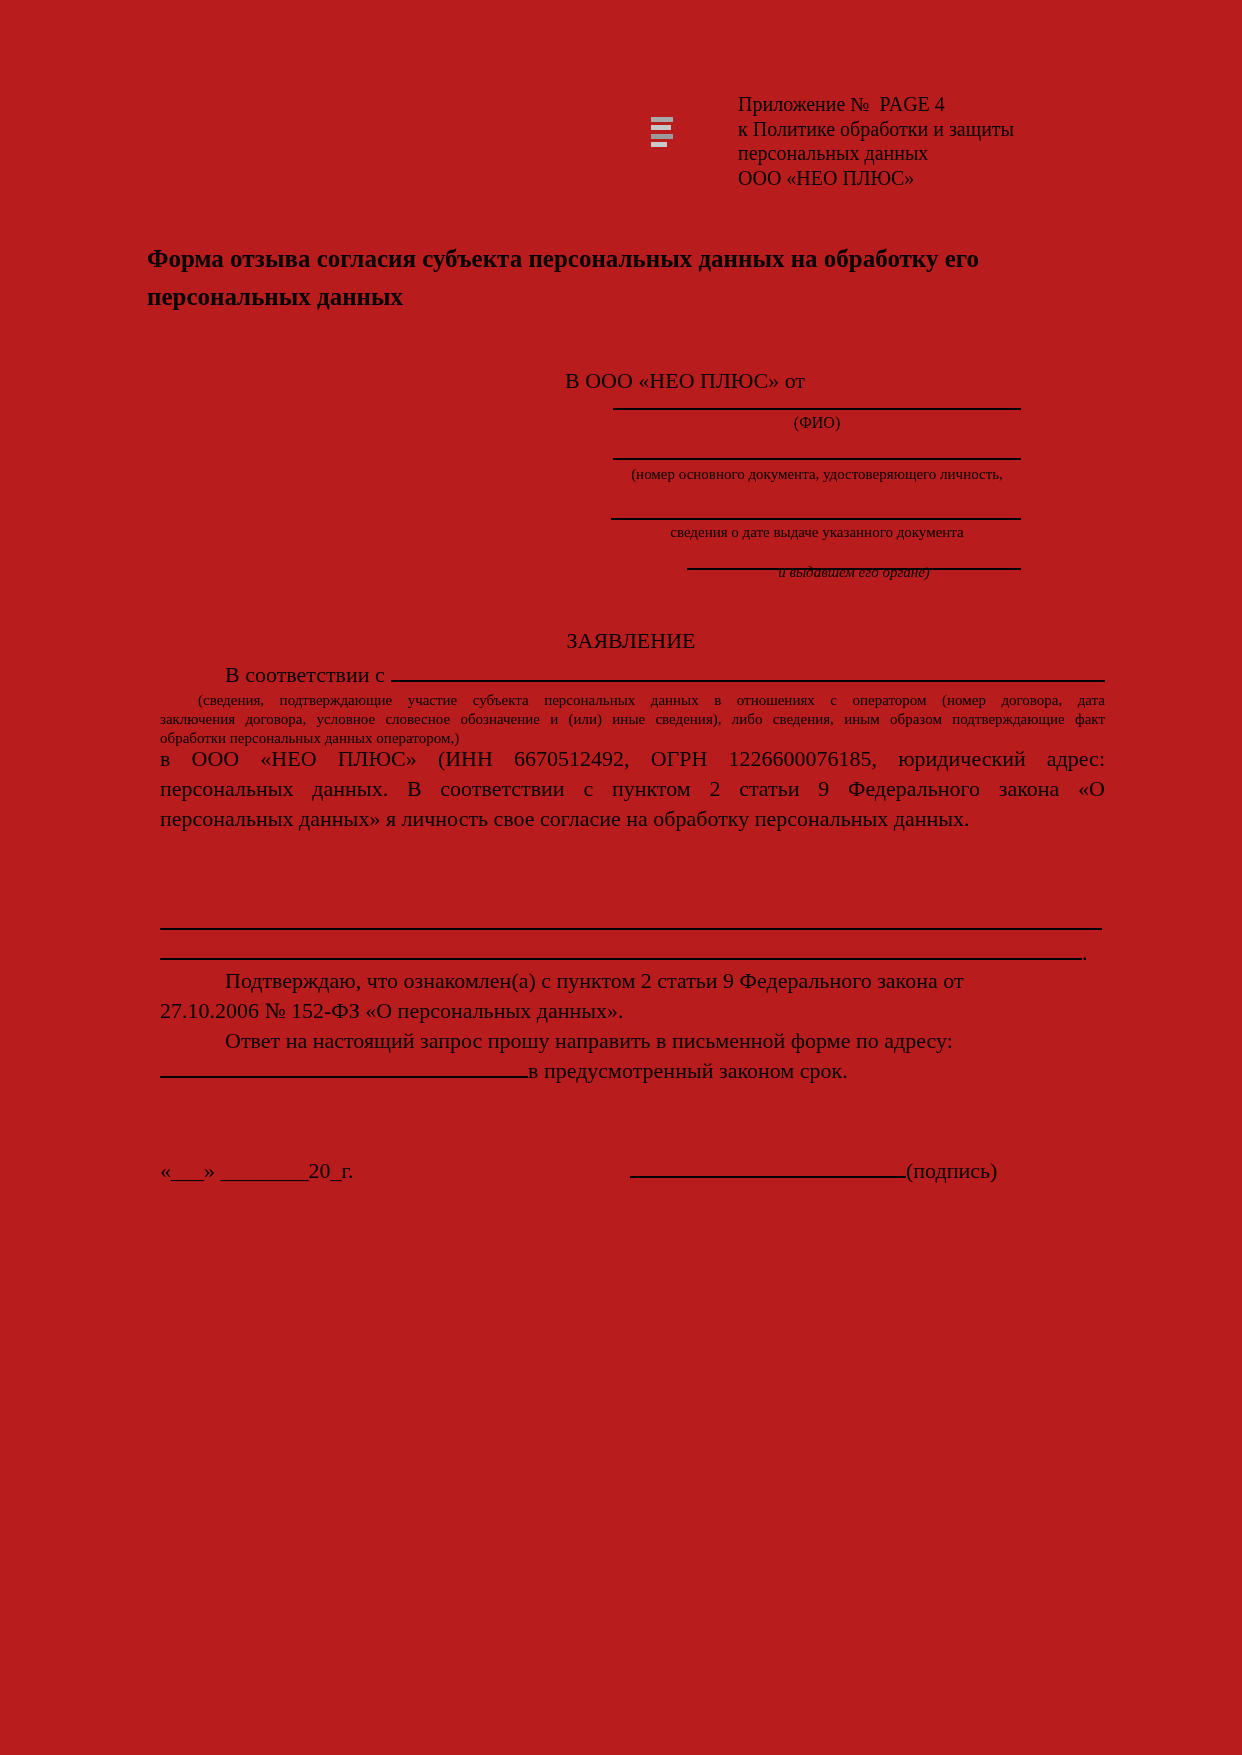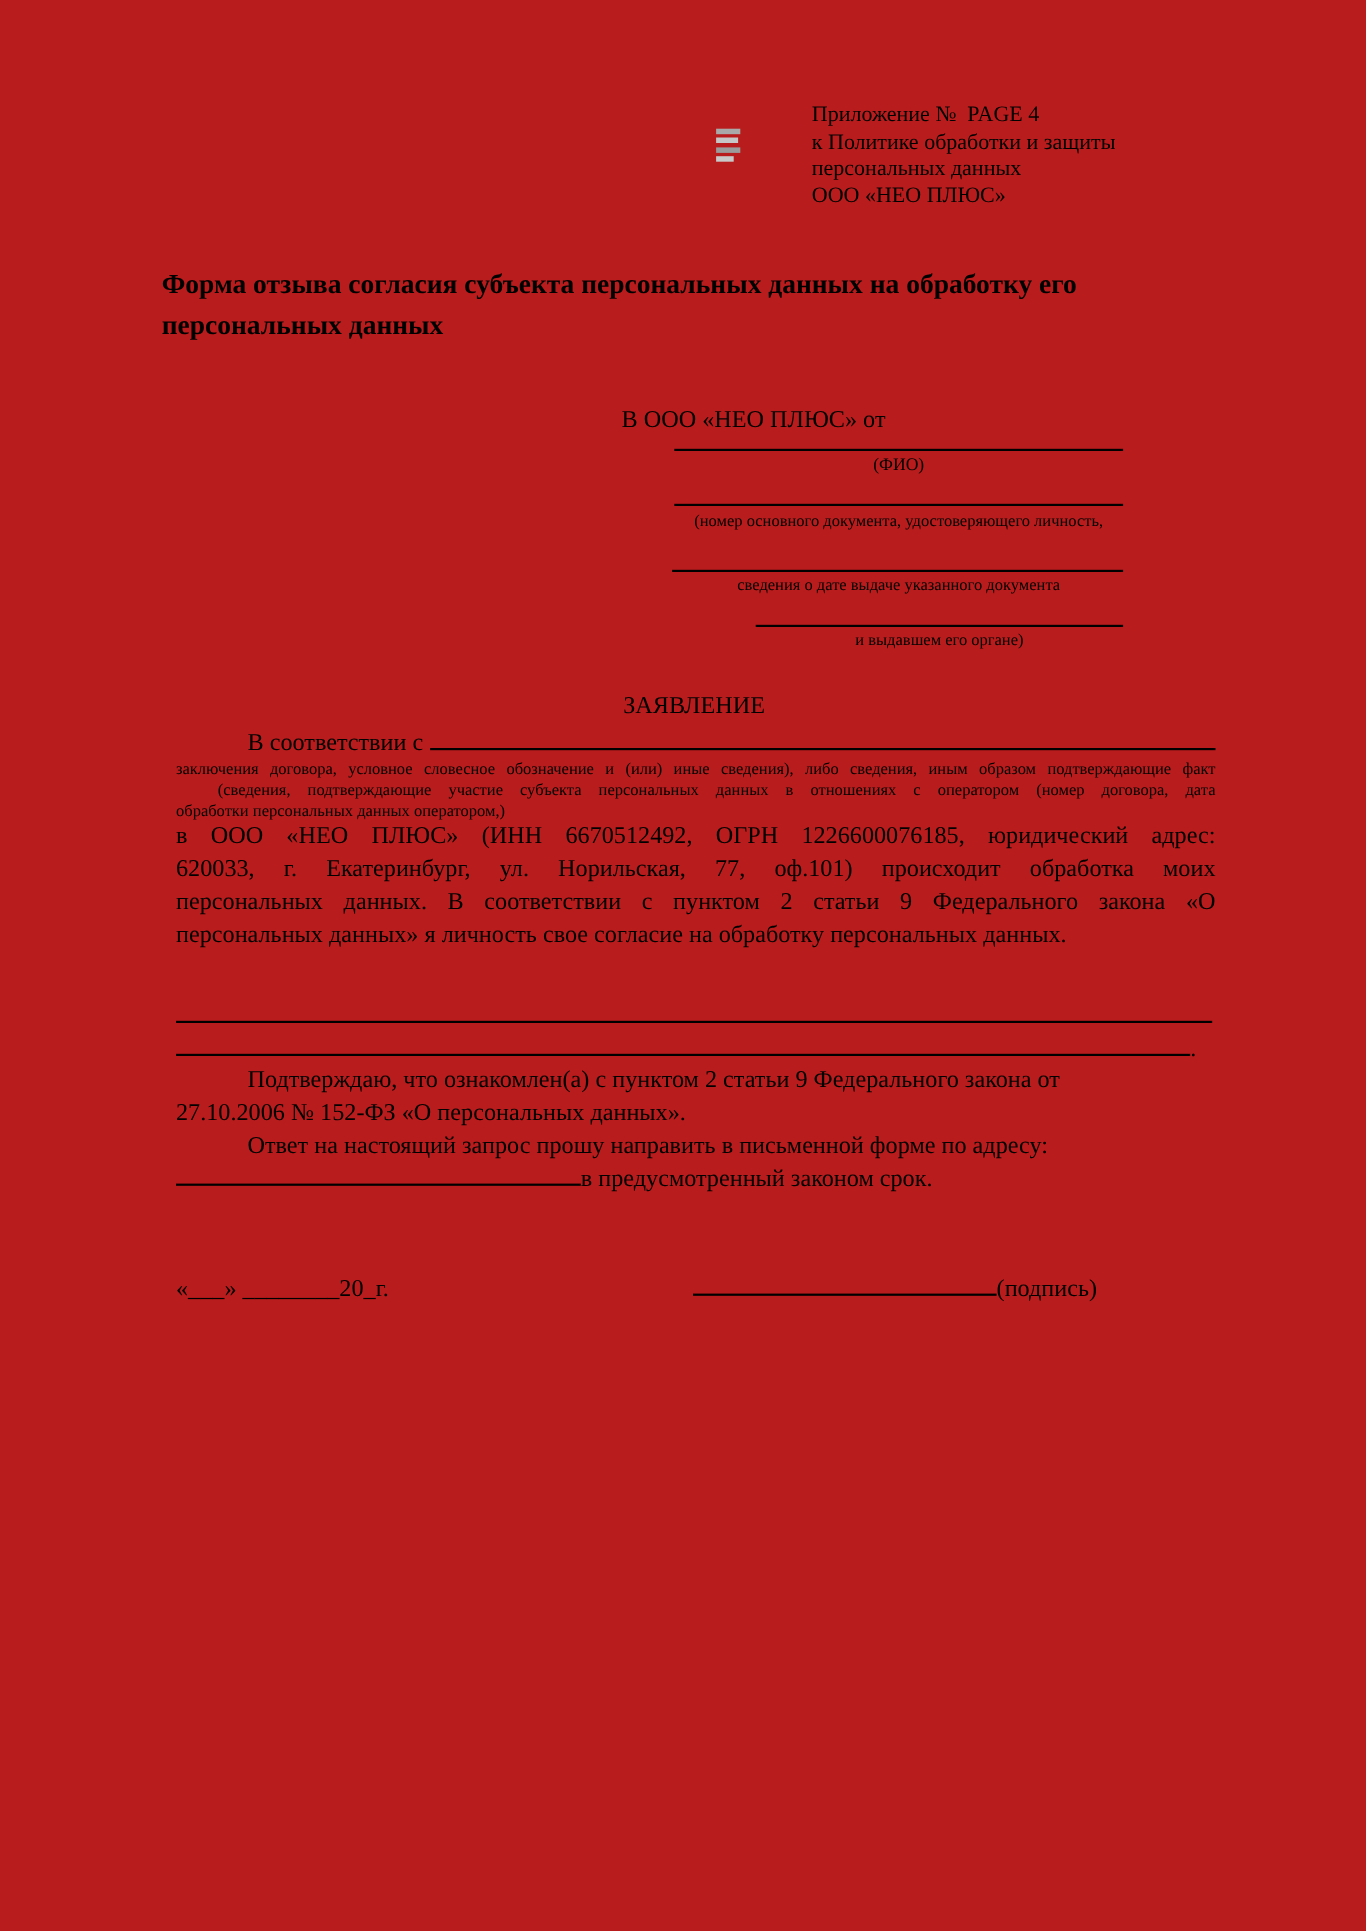--- a/index.html
+++ b/index.html
@@ -35,21 +35,21 @@
   .to-line{position:absolute; left:0; top:0; font-size:22px;}
   .rule{position:absolute; height:0; border-top:2px solid #000;}
   .r1{left:48px; top:40px; width:408px;}
   .r2{left:48px; top:90px; width:408px;}
   .r3{left:46px; top:150px; width:410px;}
   .r4{left:122px; top:200px; width:334px;}
   .cap{position:absolute; font-size:15px; text-align:center; line-height:17px;}
   .c1{left:48px; top:46px; width:408px; font-size:16px;}
   .c2{left:40px; top:98px; width:424px;}
   .c3{left:48px; top:156px; width:408px;}
-  .c4{left:122px; top:206px; width:334px;}
+  .c4{left:122px; top:196px; width:334px;font-style:italic;}
   
   .heading{position:absolute; left:160px; top:628px; width:942px; text-align:center; font-size:22px;}
   .flexline{display:flex; align-items:baseline;}
   .intro{position:absolute; left:160px; top:662px; width:945px; font-size:22px;}
   .ind{display:inline-block; width:65px; flex:none;}
   .fill-line{flex:1; height:0; border-bottom:2px solid #000; margin-left:6px;}
   .fineprint{position:absolute; left:160px; top:691px; width:945px; font-size:15px; line-height:19px;}
   .fp-indent{padding-left:38px;}
   .just{text-align:justify; text-align-last:justify;}
   .bodytext{position:absolute; left:160px; top:744px; width:945px; font-size:22px; line-height:30px;}
@@ -103,28 +103,27 @@
 
   <div class="heading">ЗАЯВЛЕНИЕ</div>
 
   <div class="intro flexline">
     <span class="ind"></span>
     <span>В соответствии с</span>
     <span class="fill-line"></span>
   </div>
 
   <div class="fineprint">
+    <div class="just fp-indent">(сведения, подтверждающие участие субъекта персональных данных в отношениях с оператором (номер договора, дата</div>
     <div class="just">заключения договора, условное словесное обозначение и (или) иные сведения), либо сведения, иным образом подтверждающие факт</div>
-    <div class="just fp-indent">(сведения, подтверждающие участие субъекта персональных данных в отношениях с оператором (номер договора, дата</div>
     <div>обработки персональных данных оператором,)</div>
   </div>
 
   <div class="bodytext">
     <div class="just">в ООО «НЕО ПЛЮС» (ИНН 6670512492, ОГРН 1226600076185, юридический адрес:</div>
-    <div class="just">620033, г. Екатеринбург, ул. Норильская, 77, оф.101) происходит обработка моих</div>
     <div class="just">персональных данных. В соответствии с пунктом 2 статьи 9 Федерального закона «О</div>
     <div>персональных данных» я личность свое согласие на обработку персональных данных.</div>
   </div>
 
 
   <div class="blankA"></div>
 
   <div class="blankB flexline">
     <span class="ruleB"></span>
     <span>.</span>

